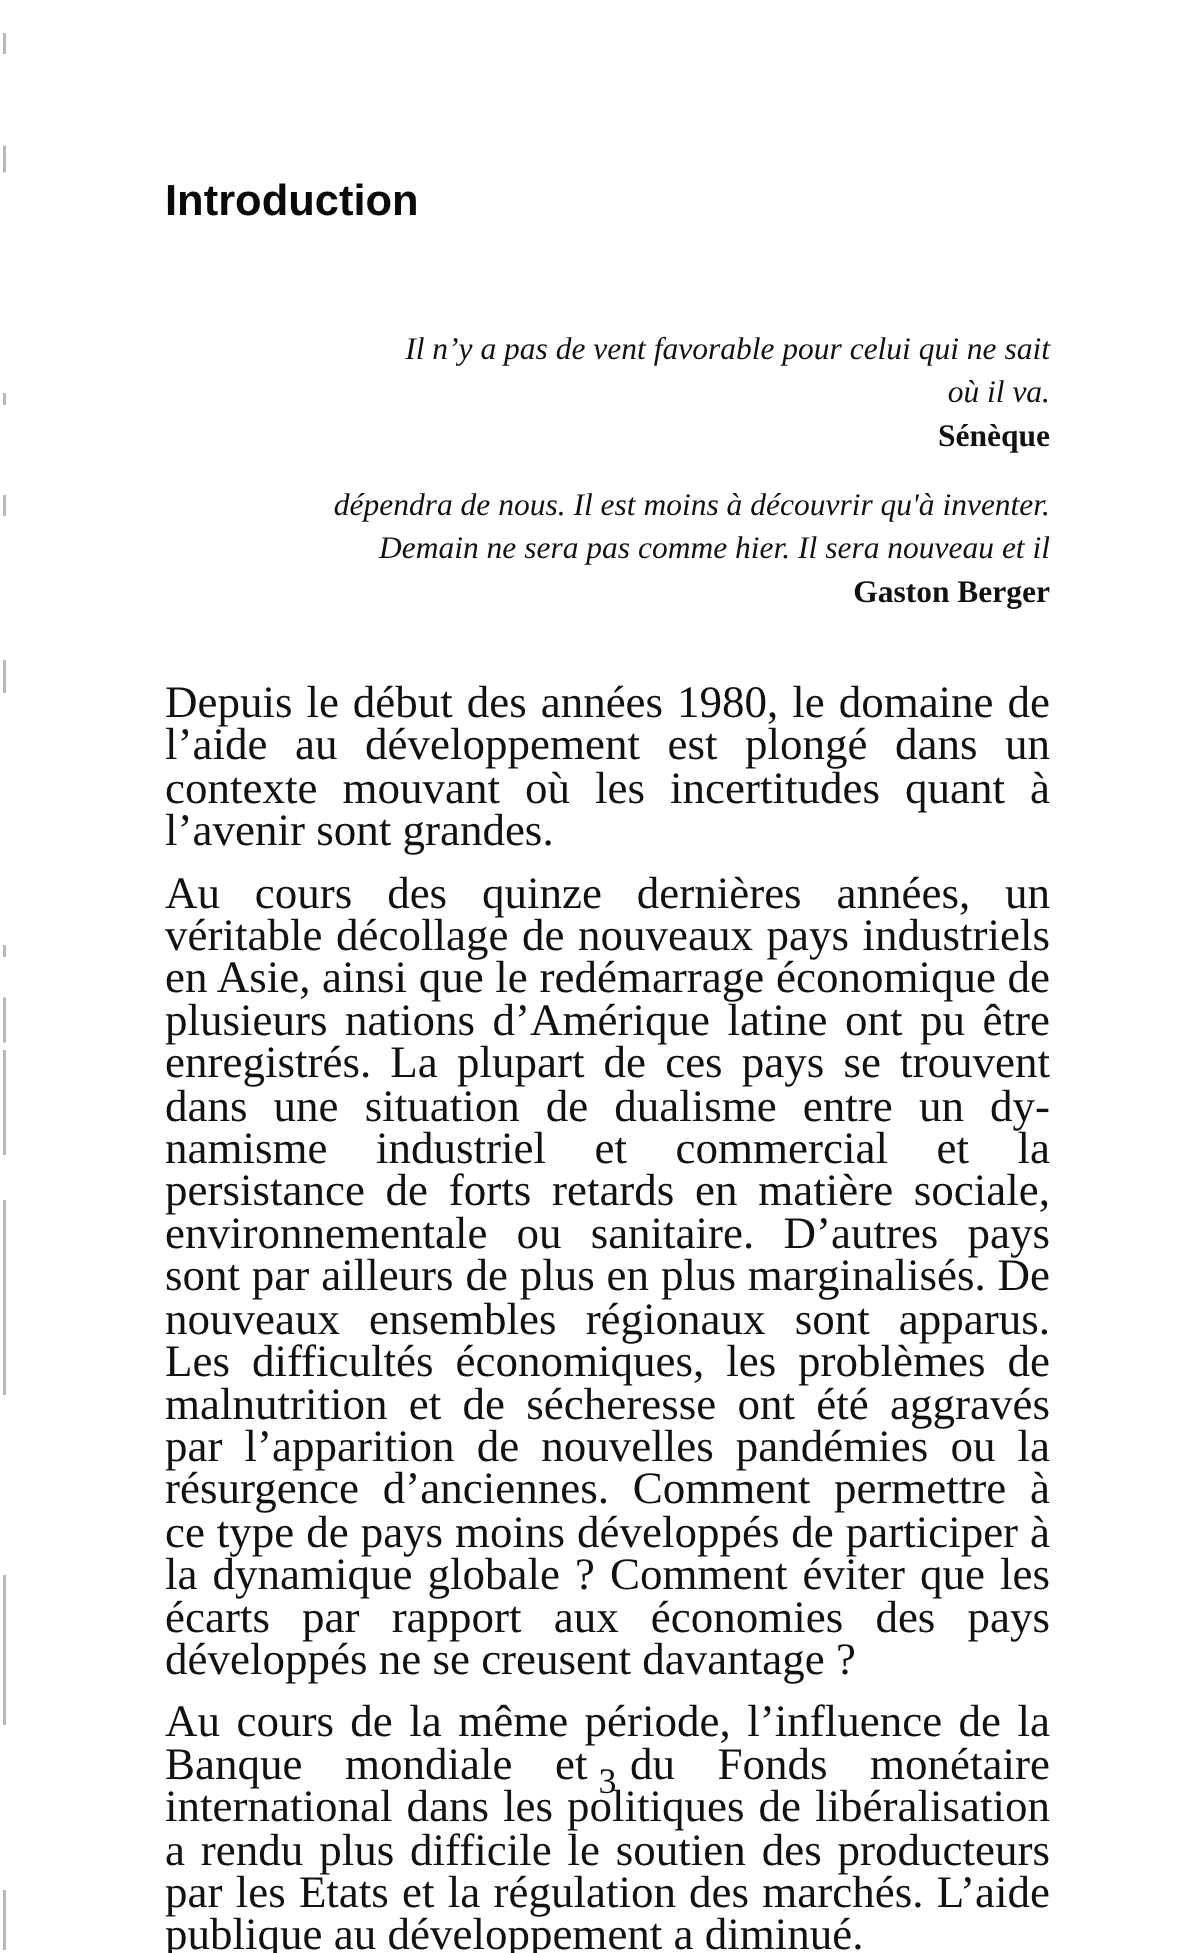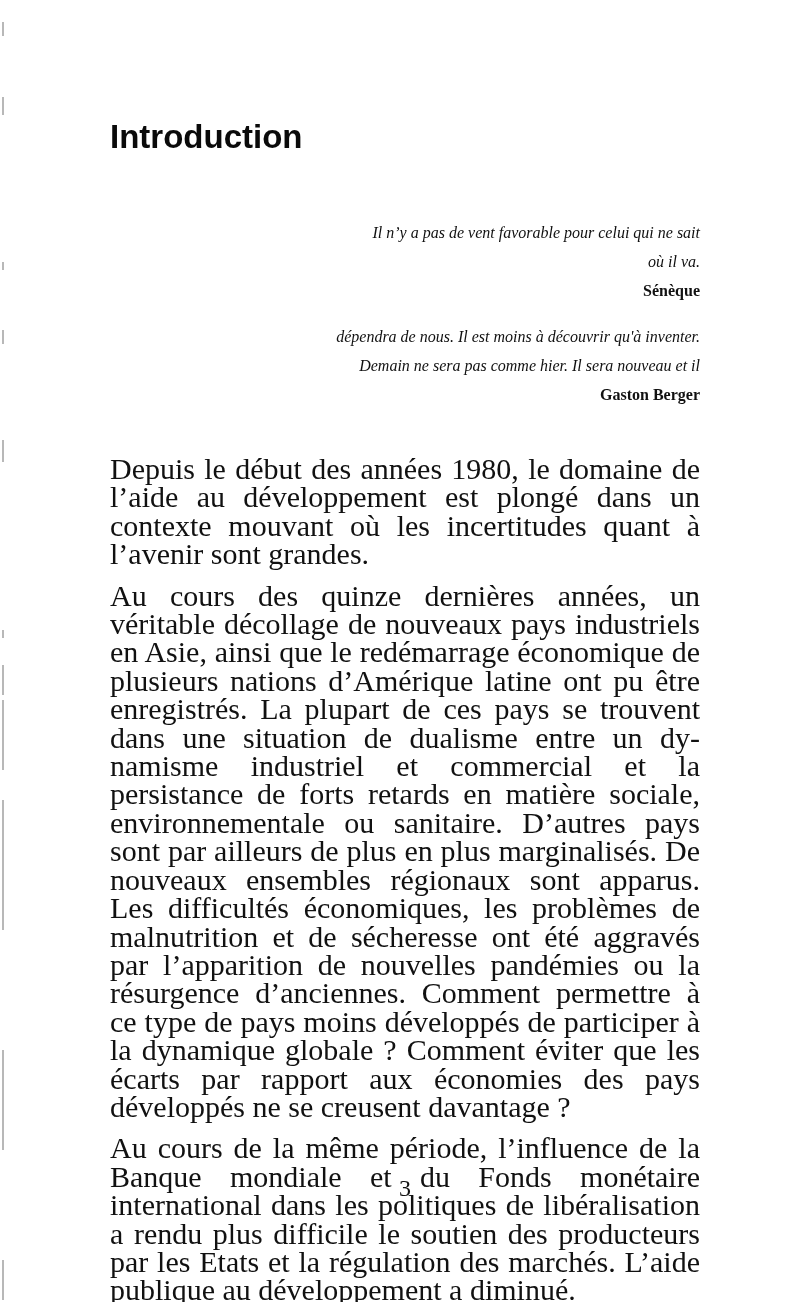--- a/index.html
+++ b/index.html
@@ -10,26 +10,26 @@
     }
     .scan-mark {
       position: absolute; left: 2px; width: 2px; background: #b8b8b8;
     }
     .page {
       position: absolute; left: 110px; top: 0; width: 590px;
     }
     h1 {
       position: absolute; top: 118px; left: 0; margin: 0;
       font-family: "Liberation Sans", sans-serif;
-      font-weight: bold; font-size: 33px; letter-spacing: 0px;
+      font-weight: bold; font-size: 29px; letter-spacing: 0px;
       color: #0a0a0a;
     }
     .epigraphs {
       position: absolute; top: 218px; left: 0; width: 590px;
-      text-align: right; font-size: 16px; line-height: 29px;
+      text-align: right; font-size: 21px; line-height: 29px;
     }
     .epigraph { margin-bottom: 17px; }
     .epigraph .quote { font-style: italic; text-align: right; }
     .epigraph .author { font-style: normal; font-weight: bold; }
     .body-text {
       position: absolute; top: 455px; left: 0; width: 590px;
       font-size: 30px; line-height: 28.4px;
       text-align: justify;
       font-family: Liberation Serif, serif;
     }

